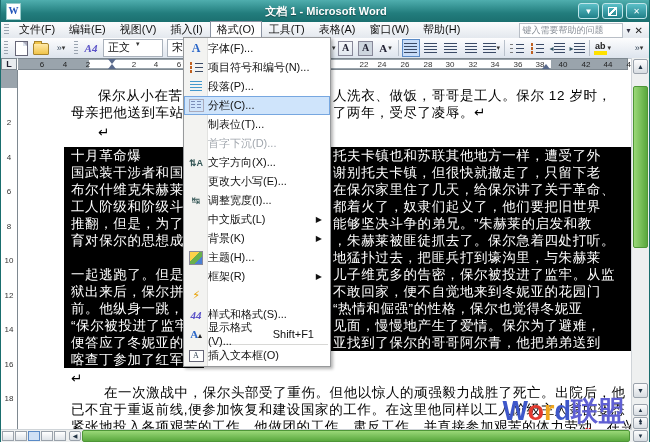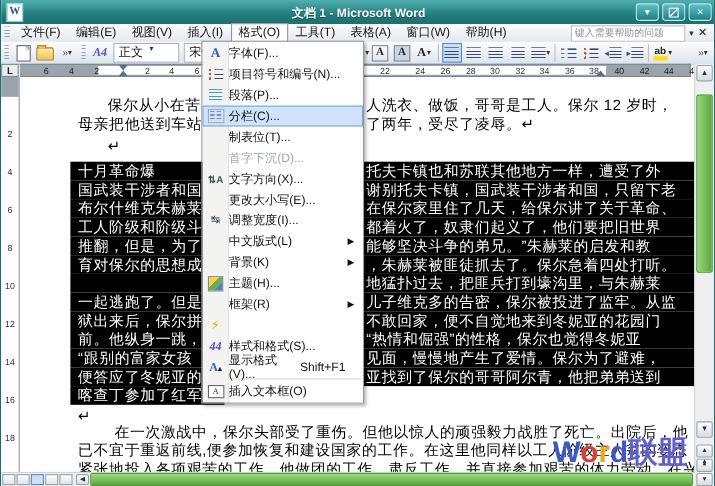--- a/index.html
+++ b/index.html
@@ -268,21 +268,21 @@
   <div class="tabsel">L</div>
   <div class="hruler">
     <div class="white"></div>
     <div id="hr-labels">
         <span class="hr-lbl" style="left: 24px;">6</span>
         <span class="hr-lbl" style="left: 47px;">4</span>
         <span class="hr-lbl" style="left: 70px;">2</span>
         <span class="hr-lbl onwhite" style="left: 116px;">2</span>
         <span class="hr-lbl onwhite" style="left: 138px;">4</span>
         <span class="hr-lbl onwhite" style="left: 161px;">6</span>
-        <span class="hr-lbl onwhite" style="left: 332px;">22</span>
+        <span class="hr-lbl onwhite" style="left: 346px;">22</span>
         <span class="hr-lbl onwhite" style="left: 364px;">24</span>
         <span class="hr-lbl onwhite" style="left: 387px;">26</span>
         <span class="hr-lbl onwhite" style="left: 410px;">28</span>
         <span class="hr-lbl onwhite" style="left: 432px;">30</span>
         <span class="hr-lbl onwhite" style="left: 455px;">32</span>
         <span class="hr-lbl onwhite" style="left: 477px;">34</span>
         <span class="hr-lbl onwhite" style="left: 500px;">36</span>
         <span class="hr-lbl onwhite" style="left: 522px;">38</span>
         <span class="hr-lbl" style="left: 545px;">40</span>
         <span class="hr-lbl" style="left: 568px;">42</span>
@@ -315,21 +315,21 @@
         <div class="docline" style="left: 80px; top: 18px;">保尔从小在苦</div>
         <div class="docline" style="left: 315px; top: 18px;">人洗衣、做饭，哥哥是工人。保尔 12 岁时，</div>
         <div class="docline" style="left: 53px; top: 35px;">母亲把他送到车站</div>
         <div class="docline" style="left: 315px; top: 35px;">了两年，受尽了凌辱。↵</div>
         <div class="docline" style="left: 80px; top: 55px;">↵</div>
         <div class="selbar" style="left: 46px; top: 77px; width: 569px;"></div>
         <div class="docline sel" style="left: 53px; top: 78px;">十月革命爆</div>
         <div class="docline sel" style="left: 315px; top: 78px;">托夫卡镇也和苏联其他地方一样，遭受了外</div>
         <div class="selbar" style="left: 46px; top: 94px; width: 569px;"></div>
         <div class="docline sel" style="left: 53px; top: 95px;">国武装干涉者和国</div>
-        <div class="docline sel" style="left: 315px; top: 95px;">谢别托夫卡镇，国武装干涉者和国，只留下老</div>
+        <div class="docline sel" style="left: 315px; top: 95px;">谢别托夫卡镇，但很快就撤走了，只留下老</div>
         <div class="selbar" style="left: 46px; top: 111px; width: 569px;"></div>
         <div class="docline sel" style="left: 53px; top: 112px;">布尔什维克朱赫莱</div>
         <div class="docline sel" style="left: 315px; top: 112px;">在保尔家里住了几天，给保尔讲了关于革命、</div>
         <div class="selbar" style="left: 46px; top: 128px; width: 569px;"></div>
         <div class="docline sel" style="left: 53px; top: 129px;">工人阶级和阶级斗</div>
         <div class="docline sel" style="left: 315px; top: 129px; text-align: center;">都着火了，奴隶们起义了，他们要把旧世界</div>
         <div class="selbar" style="left: 46px; top: 145px; width: 569px;"></div>
         <div class="docline sel" style="left: 53px; top: 146px;">推翻，但是，为了</div>
         <div class="docline sel" style="left: 315px; top: 146px;">能够坚决斗争的弟兄。”朱赫莱的启发和教</div>
         <div class="selbar" style="left: 46px; top: 162px; width: 569px;"></div>
@@ -341,21 +341,21 @@
         <div class="selbar" style="left: 46px; top: 196px; width: 569px;"></div>
         <div class="docline sel" style="left: 53px; top: 197px;">一起逃跑了。但是</div>
         <div class="docline sel" style="left: 315px; top: 197px;">儿子维克多的告密，保尔被投进了监牢。从监</div>
         <div class="selbar" style="left: 46px; top: 213px; width: 569px;"></div>
         <div class="docline sel" style="left: 53px; top: 214px;">狱出来后，保尔拼</div>
         <div class="docline sel" style="left: 315px; top: 214px;">不敢回家，便不自觉地来到冬妮亚的花园门</div>
         <div class="selbar" style="left: 46px; top: 230px; width: 569px;"></div>
         <div class="docline sel" style="left: 53px; top: 231px;">前。他纵身一跳，</div>
         <div class="docline sel" style="left: 315px; top: 231px;">“热情和倔强”的性格，保尔也觉得冬妮亚</div>
         <div class="selbar" style="left: 46px; top: 247px; width: 569px;"></div>
-        <div class="docline sel" style="left: 53px; top: 248px;">“跟别的富家女孩</div>
+        <div class="docline sel" style="left: 53px; top: 248px;">“保尔被投进了监牢</div>
         <div class="docline sel" style="left: 315px; top: 248px;">见面，慢慢地产生了爱情。保尔为了避难，</div>
         <div class="selbar" style="left: 46px; top: 264px; width: 569px;"></div>
         <div class="docline sel" style="left: 53px; top: 265px;">便答应了冬妮亚的</div>
         <div class="docline sel" style="left: 315px; top: 265px;">亚找到了保尔的哥哥阿尔青，他把弟弟送到</div>
         <div class="selbar" style="left: 46px; top: 281px; width: 140px;"></div>
         <div class="docline sel" style="left: 53px; top: 282px;">喀查丁参加了红军</div>
         <div class="docline" style="left: 53px; top: 301px;">↵</div>
         <div class="docline" style="left: 86px; top: 315px;">在一次激战中，保尔头部受了重伤。但他以惊人的顽强毅力战胜了死亡。出院后，他</div>
         <div class="docline" style="left: 53px; top: 332px;">已不宜于重返前线,便参加恢复和建设国家的工作。在这里他同样以工人阶级主人翁的姿态</div>
         <div class="docline" style="left: 53px; top: 349px;">紧张地投入各项艰苦的工作。他做团的工作、肃反工作，并直接参加艰苦的体力劳动。在兴</div>

